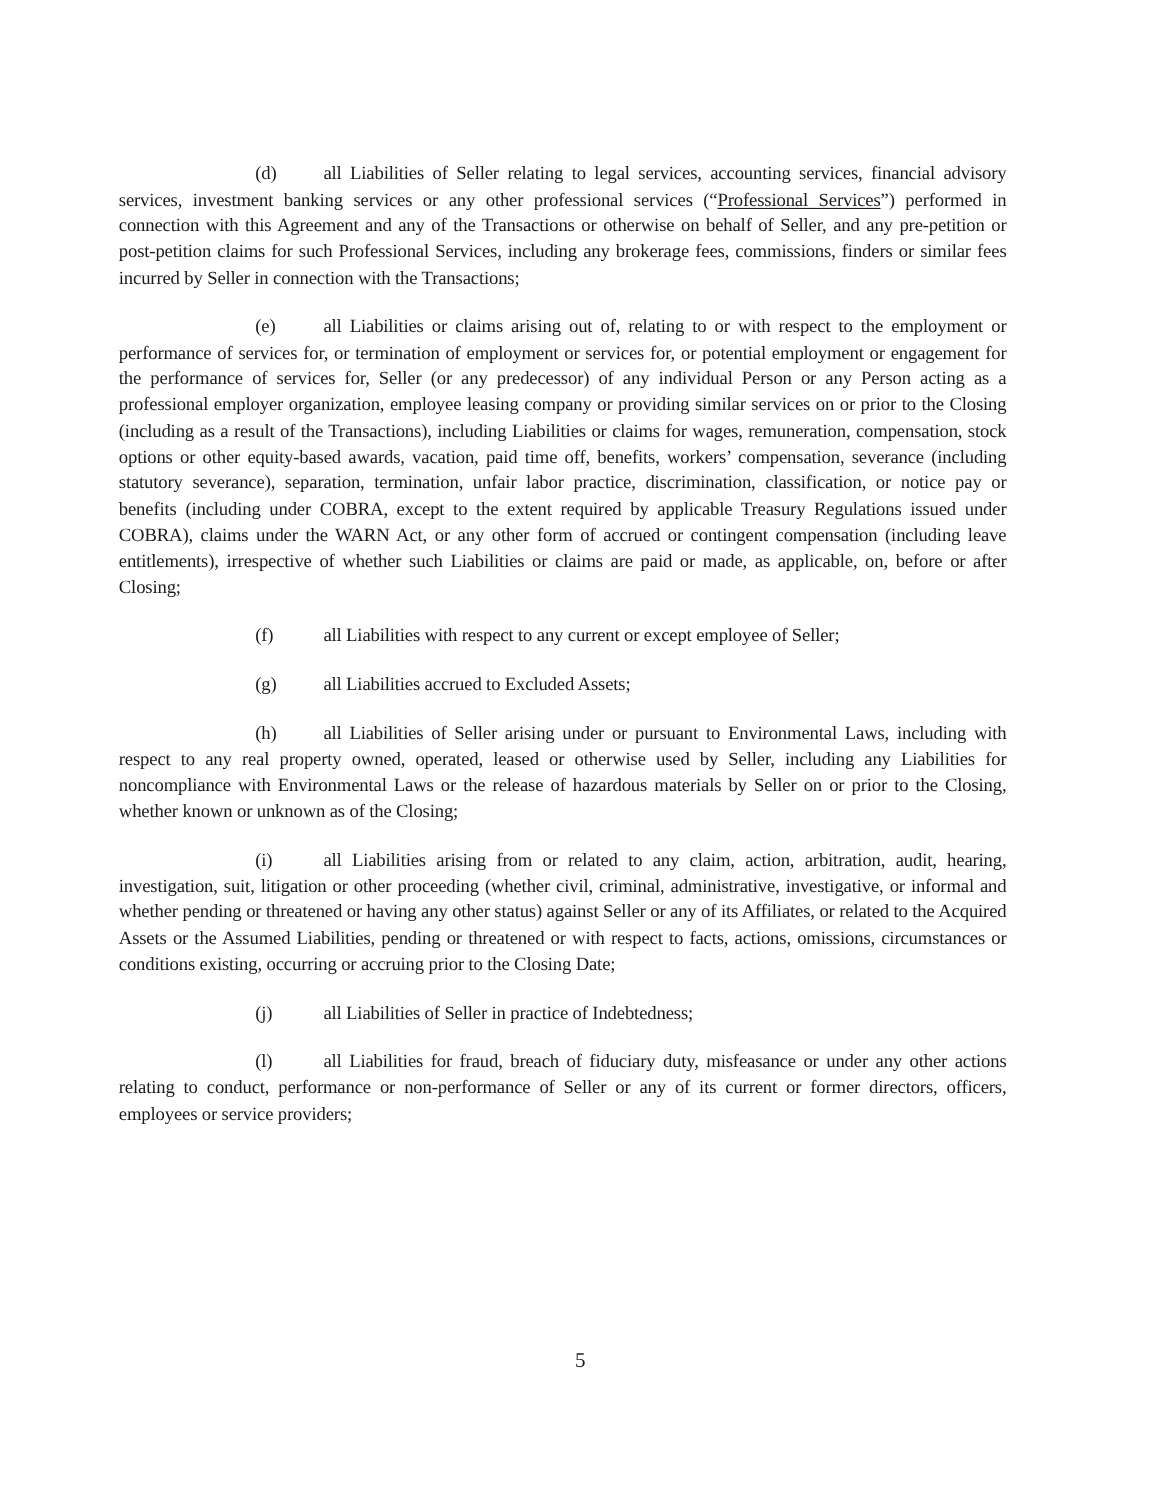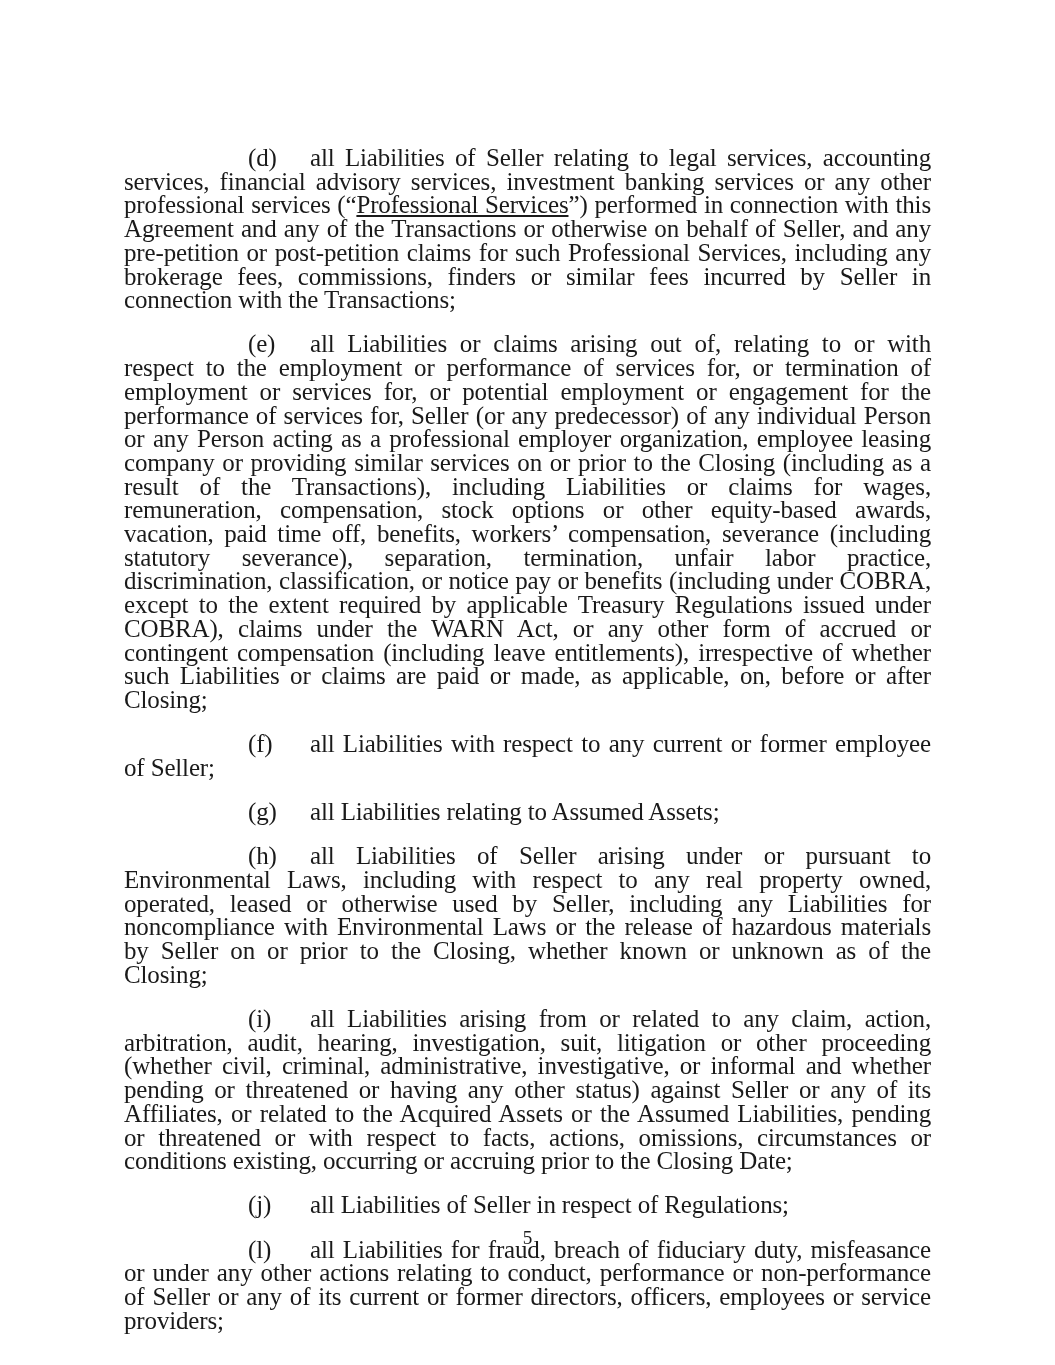--- a/index.html
+++ b/index.html
@@ -2,22 +2,22 @@
 <html><head>
 <meta charset="utf-8">
 <style>
   html, body { margin: 0; padding: 0; background: #ffffff; }
   body {
     width: 1055px; height: 1365px; position: relative; overflow: hidden;
     font-family: "Liberation Serif", "DejaVu Serif", serif;
     color: #1a1a1a;
   }
   .page {
-    position: absolute; left: 124px; top: 146px; width: 807px;
-    font-size: 25px; line-height: 23.7px;
+    position: absolute; left: 108px; top: 146px; width: 807px;
+    font-size: 17px; line-height: 23.7px;
     letter-spacing: -0.15px;
   }
   .para {
     margin: 0 0 20.5px 0;
     text-align: justify;
     text-align-last: left;
   }
   .para .label {
     display: inline-block;
     margin-left: 124px;
@@ -32,28 +32,28 @@
 </style>
 </head>
 <body>
 
 <div class="page">
 
   <p class="para"><span class="label">(d)</span><span>all Liabilities of Seller relating to legal services, accounting services, financial advisory services, investment banking services or any other professional services (“</span><span class="underline">Professional Services</span><span>”) performed in connection with this Agreement and any of the Transactions or otherwise on behalf of Seller, and any pre-petition or post-petition claims for such Professional Services, including any brokerage fees, commissions, finders or similar fees incurred by Seller in connection with the Transactions;</span></p>
 
   <p class="para"><span class="label">(e)</span><span>all Liabilities or claims arising out of, relating to or with respect to the employment or performance of services for, or termination of employment or services for, or potential employment or engagement for the performance of services for, Seller (or any predecessor) of any individual Person or any Person acting as a professional employer organization, employee leasing company or providing similar services on or prior to the Closing (including as a result of the Transactions), including Liabilities or claims for wages, remuneration, compensation, stock options or other equity-based awards, vacation, paid time off, benefits, workers’ compensation, severance (including statutory severance), separation, termination, unfair labor practice, discrimination, classification, or notice pay or benefits (including under COBRA, except to the extent required by applicable Treasury Regulations issued under COBRA), claims under the WARN Act, or any other form of accrued or contingent compensation (including leave entitlements), irrespective of whether such Liabilities or claims are paid or made, as applicable, on, before or after Closing;</span></p>
 
-  <p class="para short"><span class="label">(f)</span><span>all Liabilities with respect to any current or former employee of Seller;</span></p>
+  <p class="para short"><span class="label">(f)</span><span>all Liabilities with respect to any current or except employee of Seller;</span></p>
 
-  <p class="para short"><span class="label">(g)</span><span>all Liabilities relating to Assumed Assets;</span></p>
+  <p class="para short"><span class="label">(g)</span><span>all Liabilities accrued to Excluded Assets;</span></p>
 
   <p class="para"><span class="label">(h)</span><span>all Liabilities of Seller arising under or pursuant to Environmental Laws, including with respect to any real property owned, operated, leased or otherwise used by Seller, including any Liabilities for noncompliance with Environmental Laws or the release of hazardous materials by Seller on or prior to the Closing, whether known or unknown as of the Closing;</span></p>
 
   <p class="para"><span class="label">(i)</span><span>all Liabilities arising from or related to any claim, action, arbitration, audit, hearing, investigation, suit, litigation or other proceeding (whether civil, criminal, administrative, investigative, or informal and whether pending or threatened or having any other status) against Seller or any of its Affiliates, or related to the Acquired Assets or the Assumed Liabilities, pending or threatened or with respect to facts, actions, omissions, circumstances or conditions existing, occurring or accruing prior to the Closing Date;</span></p>
 
-  <p class="para short"><span class="label">(j)</span><span>all Liabilities of Seller in respect of Regulations;</span></p>
+  <p class="para short"><span class="label">(j)</span><span>all Liabilities of Seller in practice of Indebtedness;</span></p>
 
 
   <p class="para"><span class="label">(l)</span><span>all Liabilities for fraud, breach of fiduciary duty, misfeasance or under any other actions relating to conduct, performance or non-performance of Seller or any of its current or former directors, officers, employees or service providers;</span></p>
 
 </div>
 
 <div class="page-number">5</div>
 
 </body></html>

